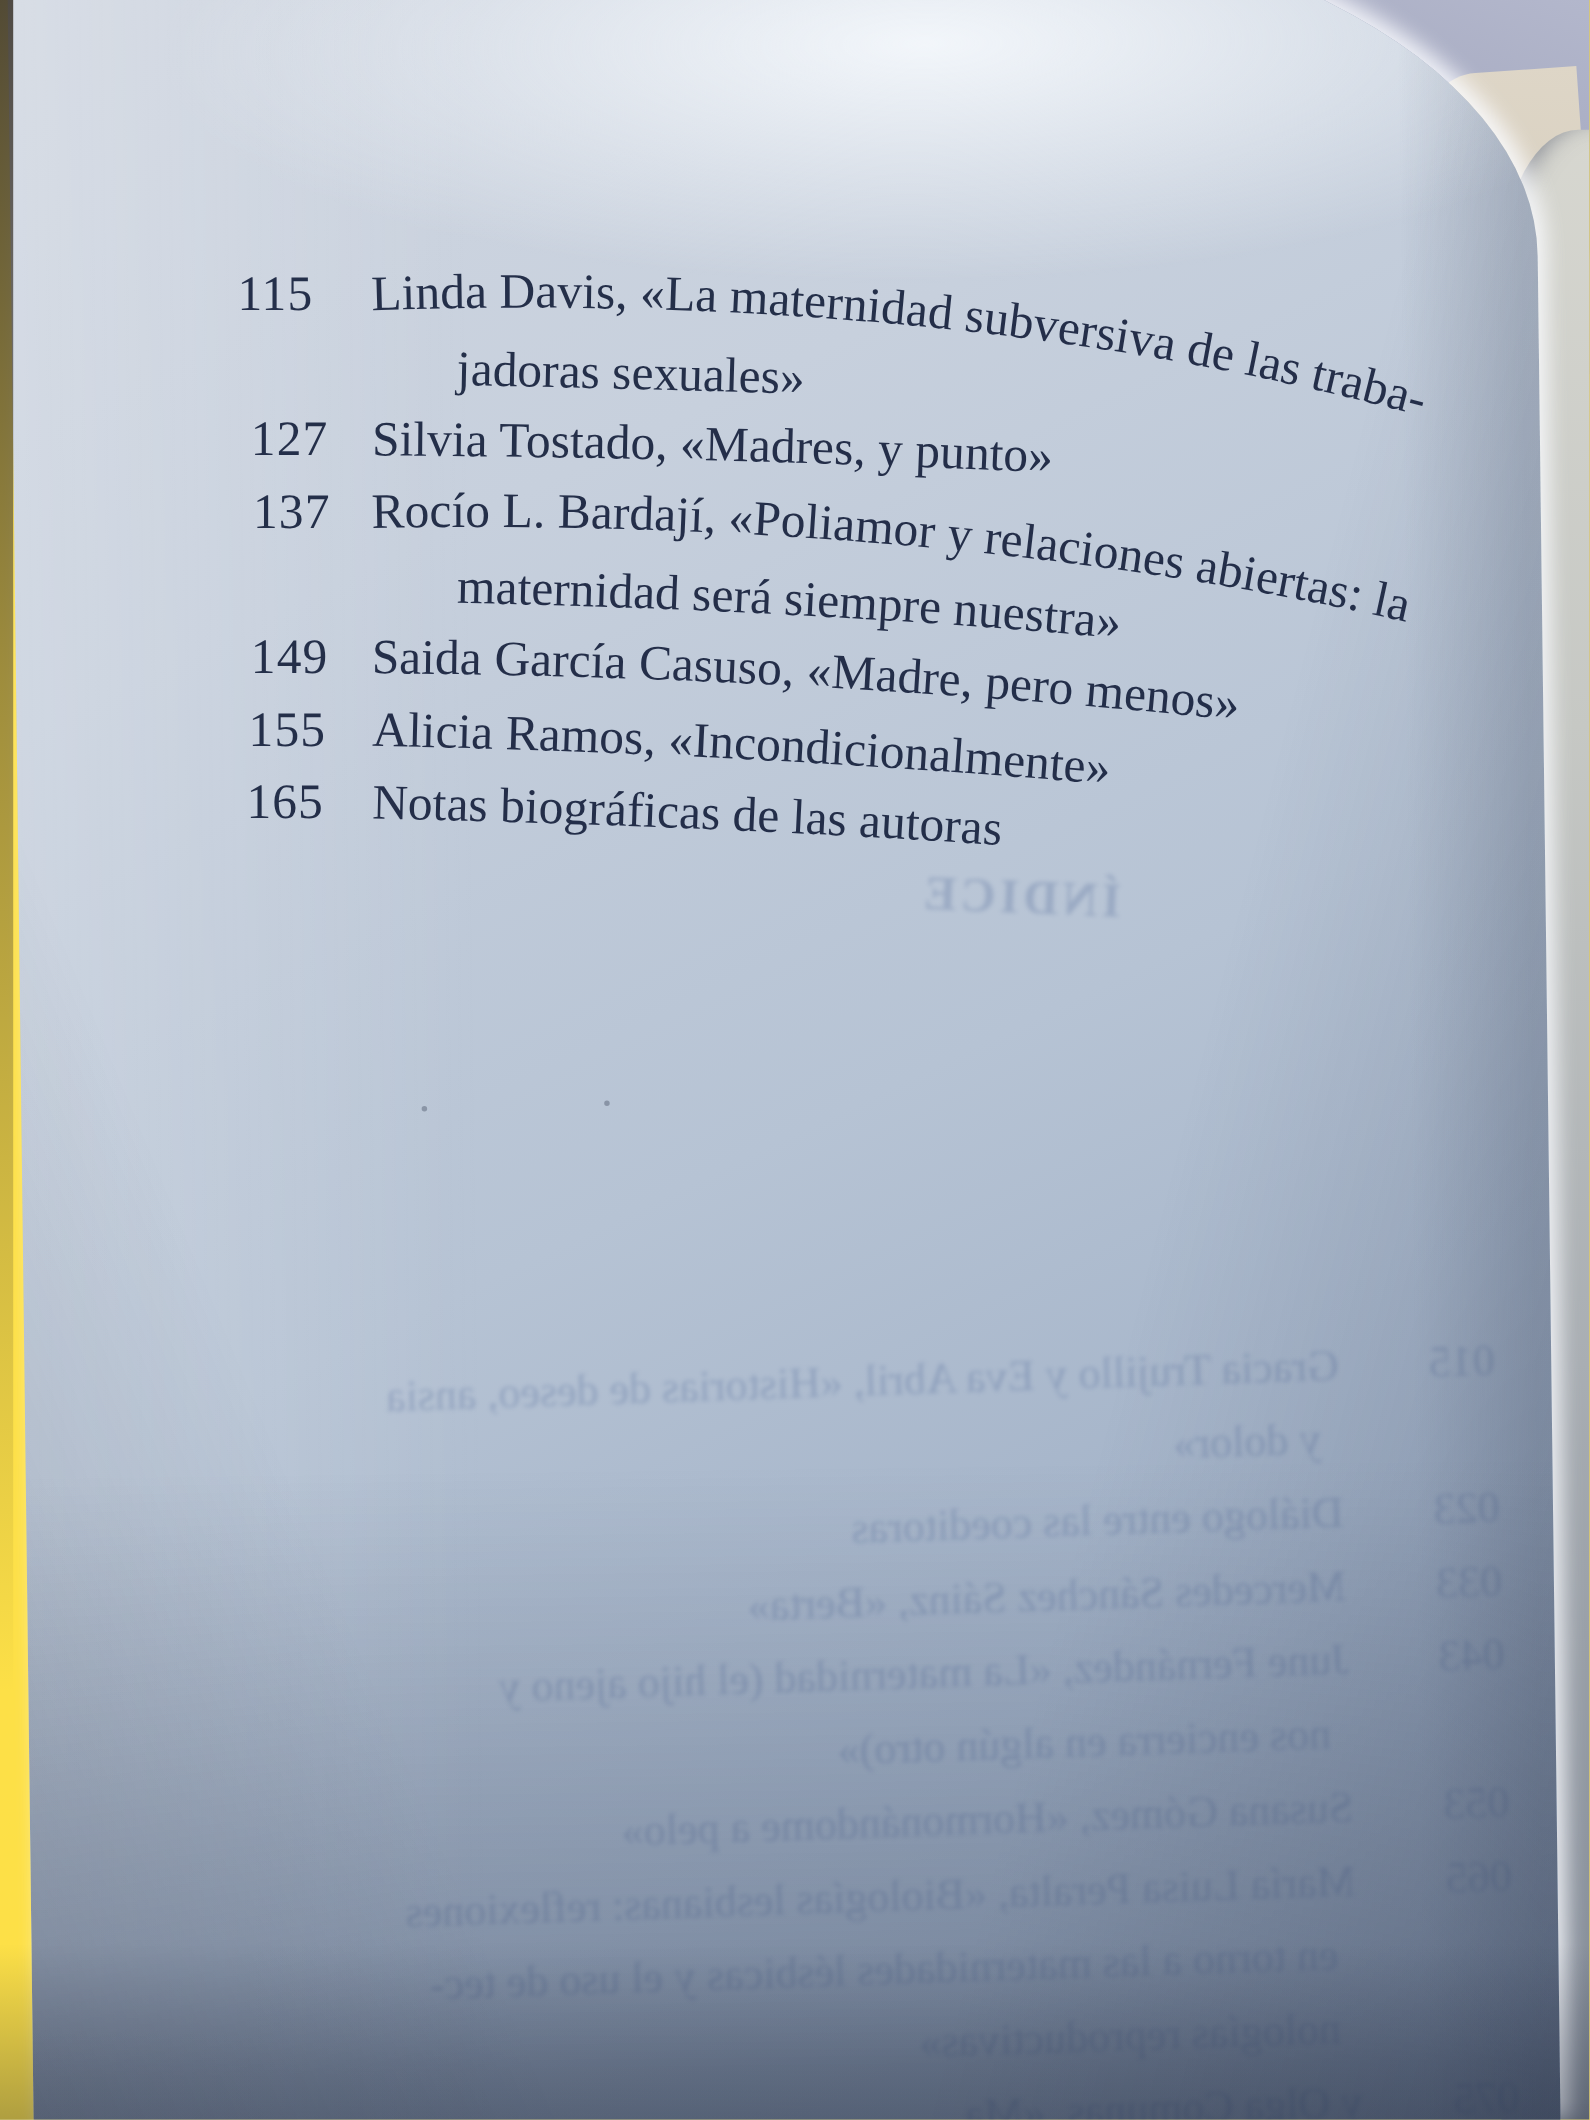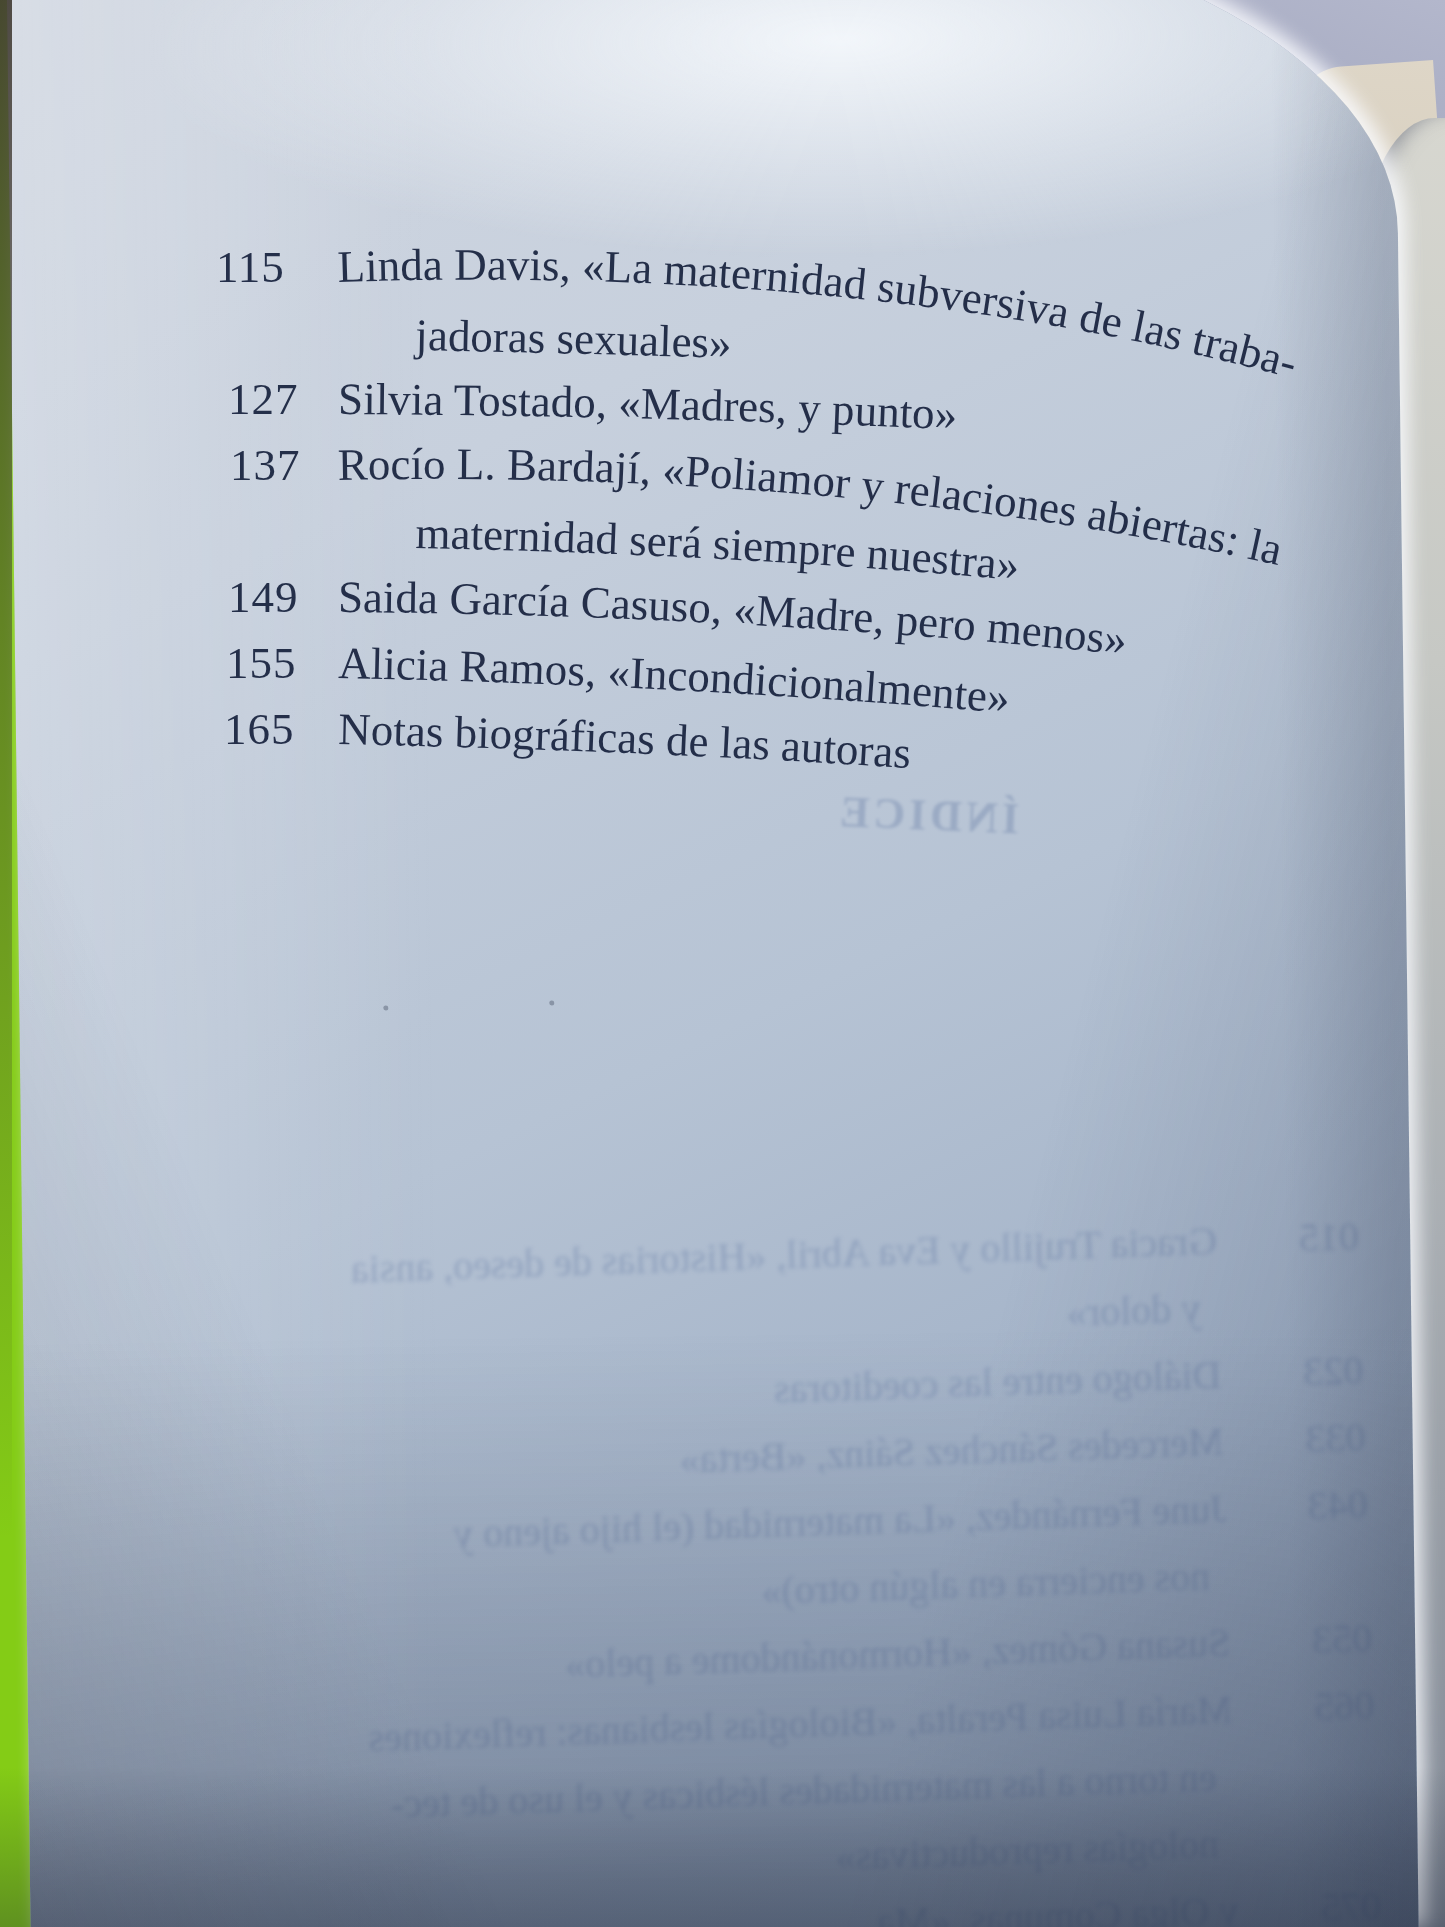--- a/index.html
+++ b/index.html
@@ -1,18 +1,18 @@
 <!DOCTYPE html>
 <html><head>
 <meta charset="utf-8">
 <style>
   html,body{margin:0;padding:0;}
   body{width:1445px;height:1927px;overflow:hidden;background:#9ba0b6;
        font-family:"Liberation Serif", serif;}
-  .scene{position:relative;width:1445px;height:1927px;overflow:hidden;background:#84cc16;}
+  .scene{position:relative;width:1445px;height:1927px;overflow:hidden;background:#fde047;}
 
   
   .backdrop{position:absolute;right:0;top:0;width:660px;height:340px;
     background:linear-gradient(200deg,#b3b7cc 0%,#a2a6bd 45%,#8a8fa7 100%);}
 
   
   .beige-wedge{position:absolute;right:-14px;top:64px;width:140px;height:740px;
     background:linear-gradient(187deg,#ded6c7 0%,#d2c9b8 45%,#c2b8a6 100%);
     border-top-left-radius:48px;transform:rotate(-4deg);}
 

